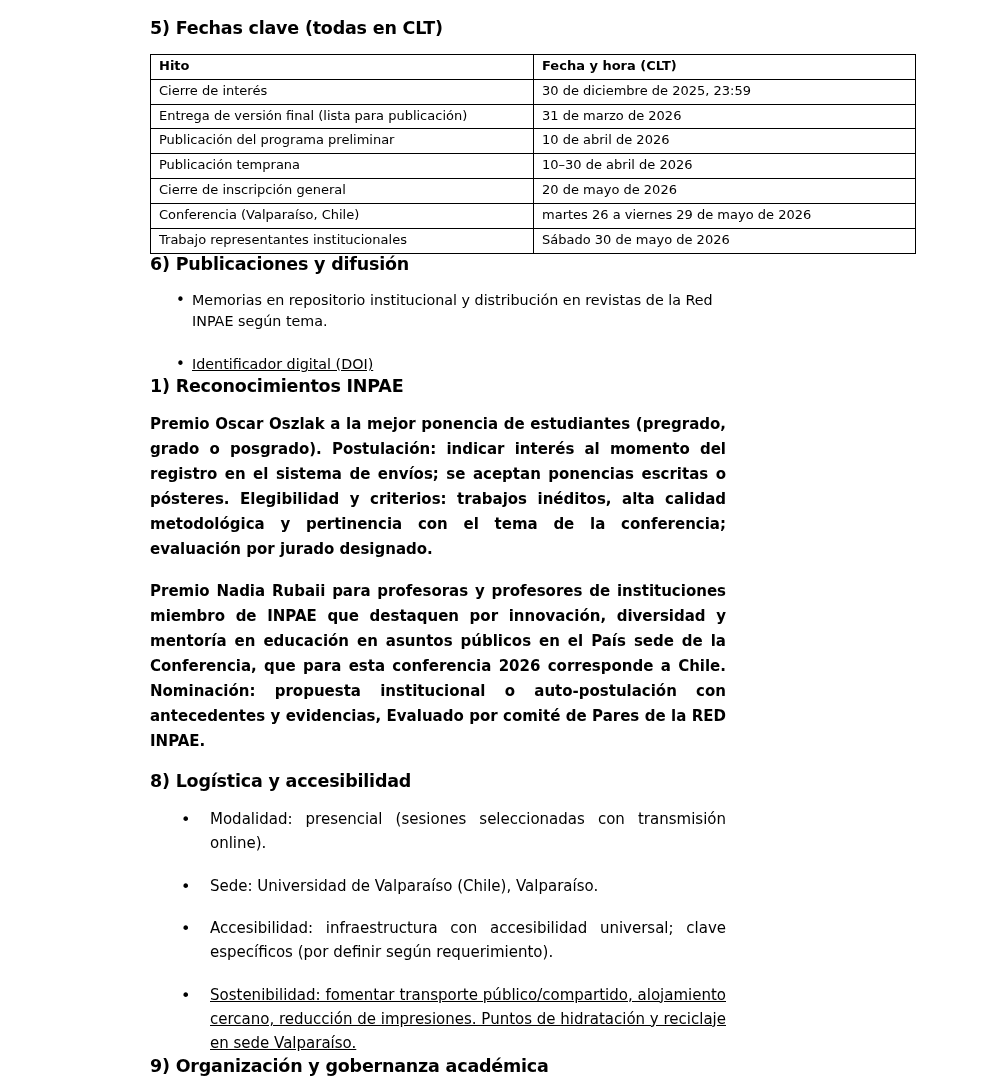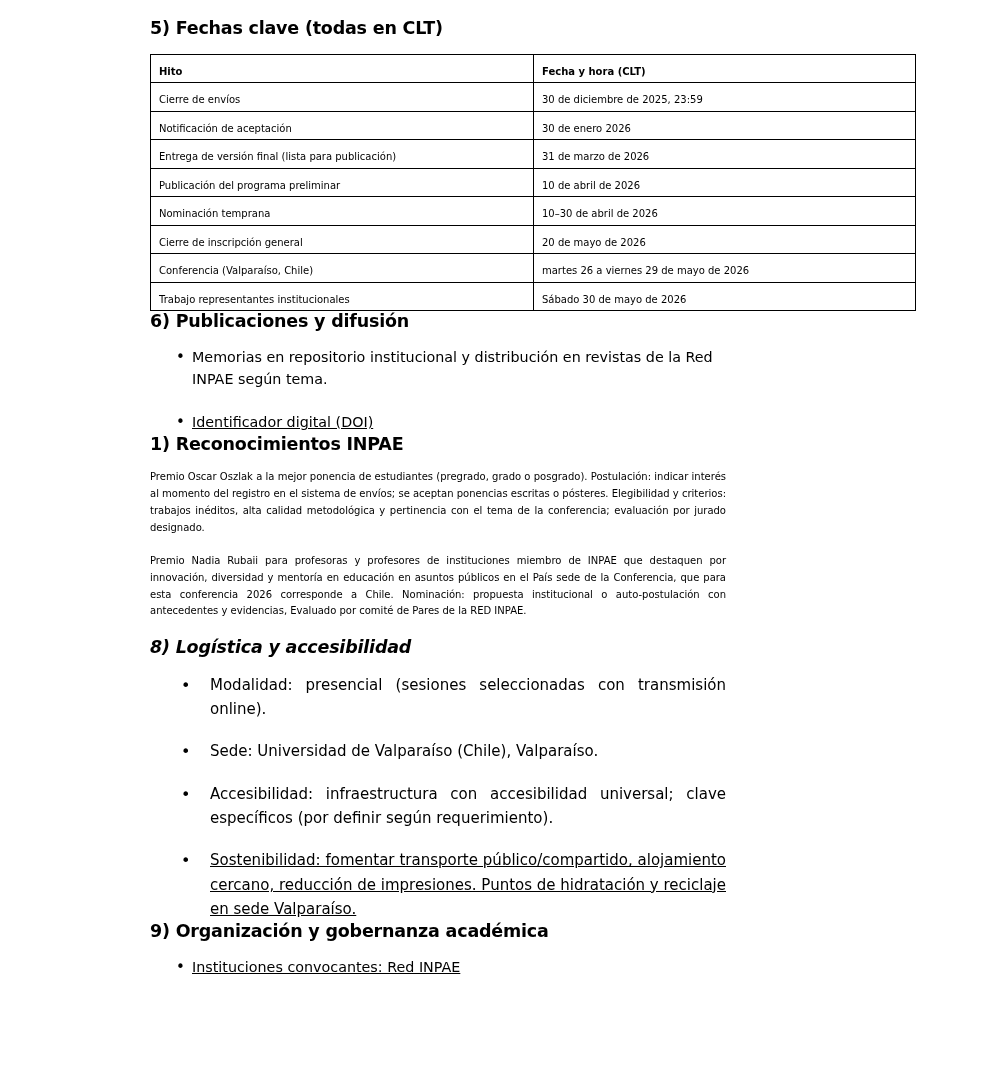--- a/index.html
+++ b/index.html
@@ -24,34 +24,34 @@
   h2.section-heading {
     font-family: "DejaVu Sans", sans-serif;
     font-size: 17.5px;
     font-weight: bold;
     letter-spacing: -0.2px;
     margin: 0 0 14px 0;
     line-height: 1.25;
   }
   .sec-6 { margin-top: 46px; }
   .sec-7 { margin-top: 28px; margin-bottom: 18px; }
-  .sec-8 { margin-top: 26px; margin-bottom: 14px; font-style: italic; }
+  .sec-8 { margin-top: 26px; margin-bottom: 14px; }
   .sec-9 { margin-top: 26px; margin-bottom: 14px; }
 
   table.key-dates {
     border-collapse: collapse;
     width: 765px;
     margin: 0 0 0 0;
     table-layout: fixed;
   }
   table.key-dates td, table.key-dates th {
     border: 1px solid #000000;
-    font-size: 10px;
+    font-size: 13px;
     line-height: 1.45;
-    padding: 10px 8px 3px 8px;
+    padding: 2px 8px 3px 8px;
     text-align: left;
     vertical-align: middle;
     font-weight: normal;
   }
   table.key-dates thead th {
     font-weight: bold;
   }
   table.key-dates col.c1 { width: 383px; }
   table.key-dates col.c2 { width: 382px; }
 
@@ -92,24 +92,25 @@
   ul.bullet-list li:last-child { margin-bottom: 0; text-decoration: underline; }
   ul.bullet-list li::before {
     content: "\2022";
     position: absolute;
     left: 31px;
     top: 0px;
     font-size: 16px;
   }
 
   p.body-par {
-    font-size: 10px;
+    font-size: 15px;
     line-height: 1.67;
     text-align: justify;
     margin: 0 0 17px 0;
+    font-weight: bold;
   }
   p.body-par:last-child { margin-bottom: 0; }
 
   .sec9-list li {
     font-size: 14.3px;
     line-height: 1.5;
     padding-left: 42px;
     margin-bottom: 10px;
   }
   .sec9-list li::before { left: 26px; }
@@ -127,37 +128,33 @@
         <col class="c2">
       </colgroup>
     <thead>
       <tr>
         <th>Hito</th>
         <th>Fecha y hora (CLT)</th>
       </tr>
     </thead>
     <tbody>
       <tr>
-        <td>Cierre de envíos</td>
+        <td>Cierre de interés</td>
         <td>30 de diciembre de 2025, 23:59</td>
-      </tr>
-      <tr>
-        <td>Notificación de aceptación</td>
-        <td>30 de enero 2026</td>
       </tr>
       <tr>
         <td>Entrega de versión final (lista para publicación)</td>
         <td>31 de marzo de 2026</td>
       </tr>
       <tr>
         <td>Publicación del programa preliminar</td>
         <td>10 de abril de 2026</td>
       </tr>
       <tr>
-        <td>Nominación temprana</td>
+        <td>Publicación temprana</td>
         <td>10–30 de abril de 2026</td>
       </tr>
       <tr>
         <td>Cierre de inscripción general</td>
         <td>20 de mayo de 2026</td>
       </tr>
       <tr>
         <td>Conferencia (Valparaíso, Chile)</td>
         <td>martes 26 a viernes 29 de mayo de 2026</td>
       </tr>

